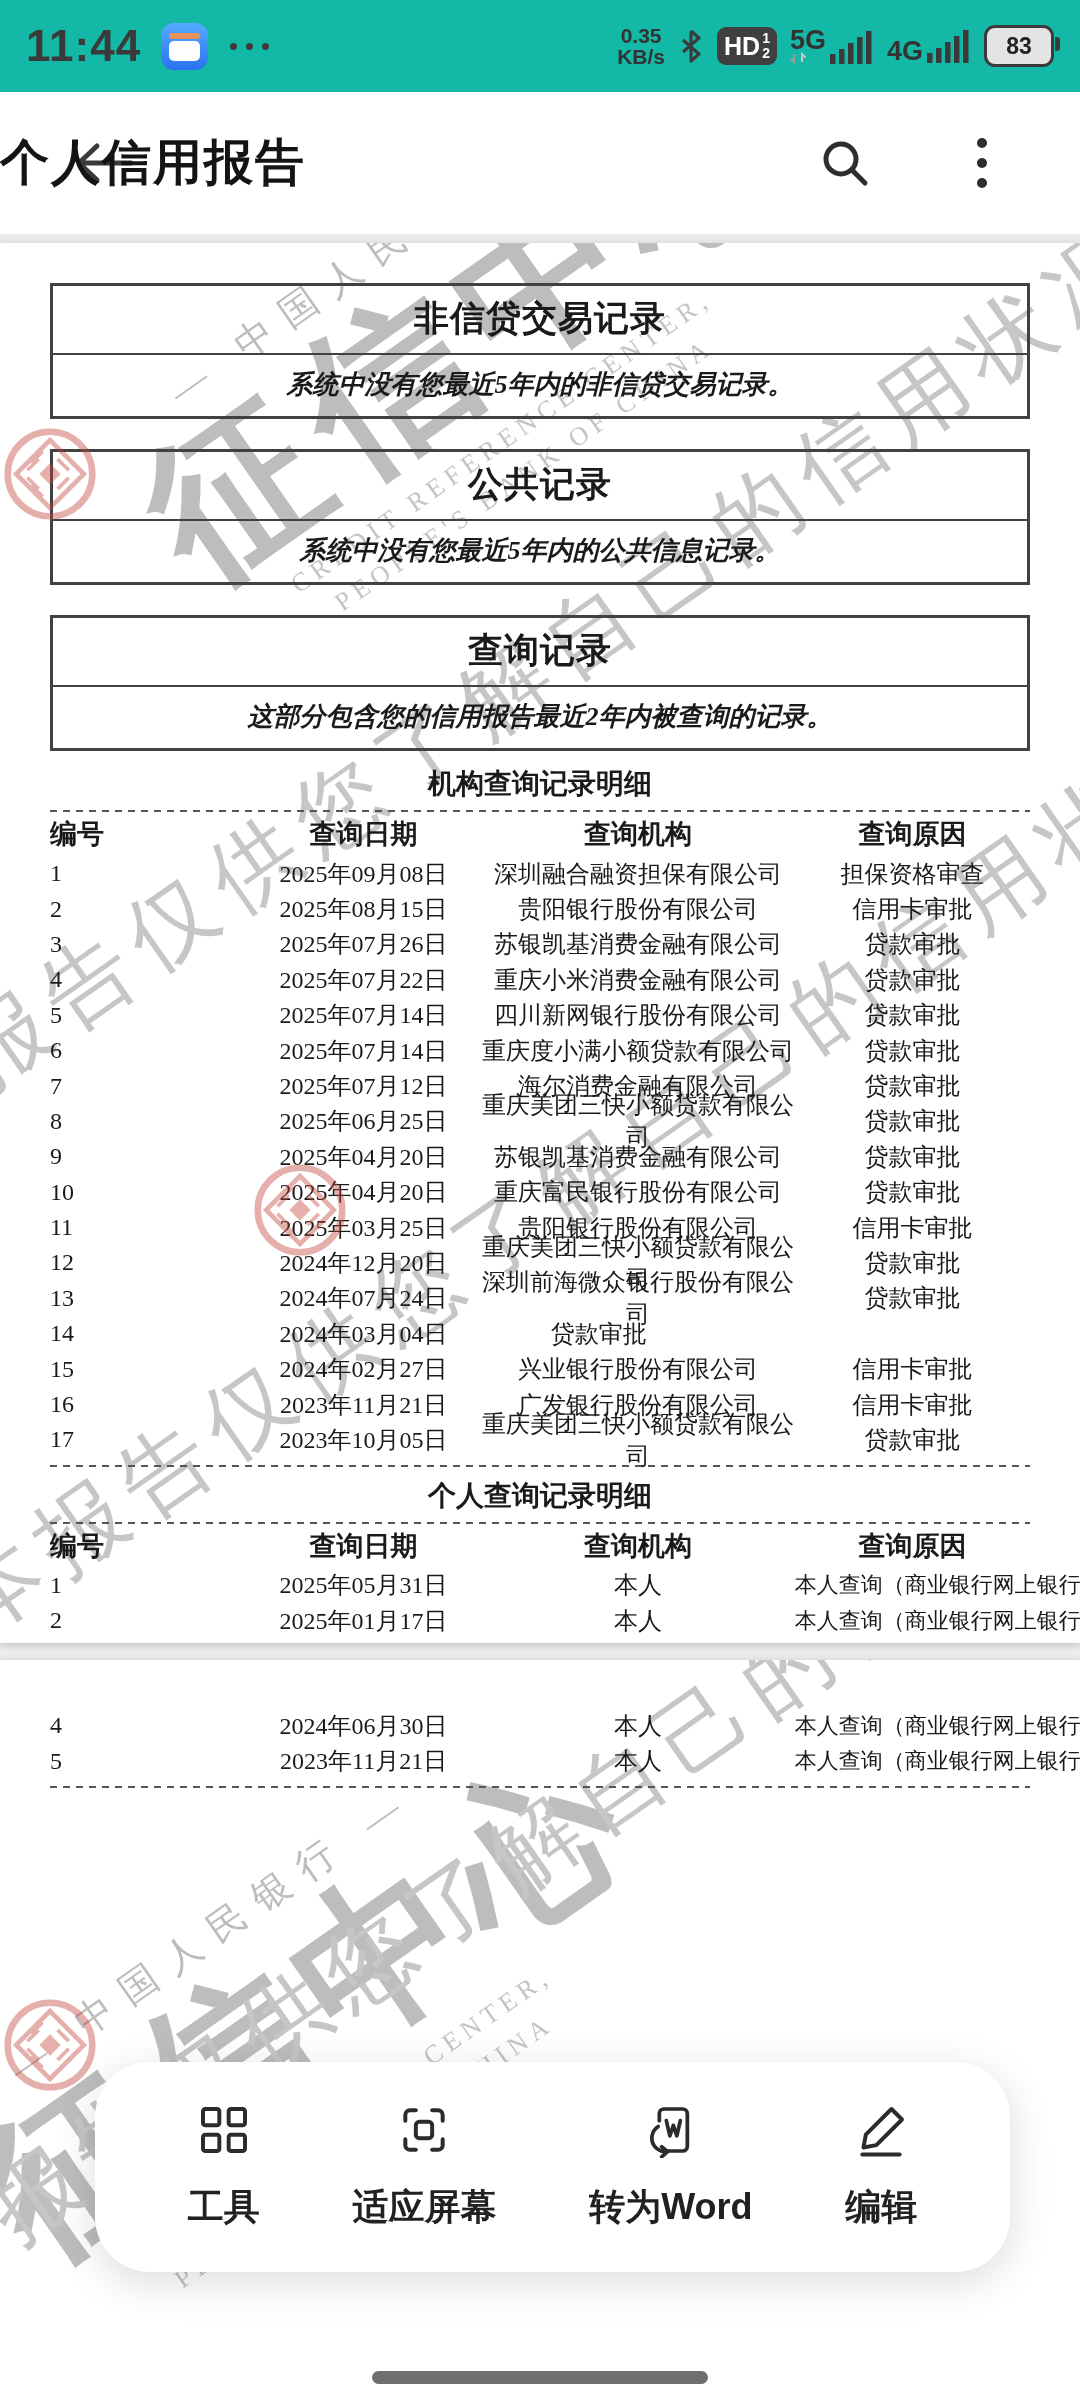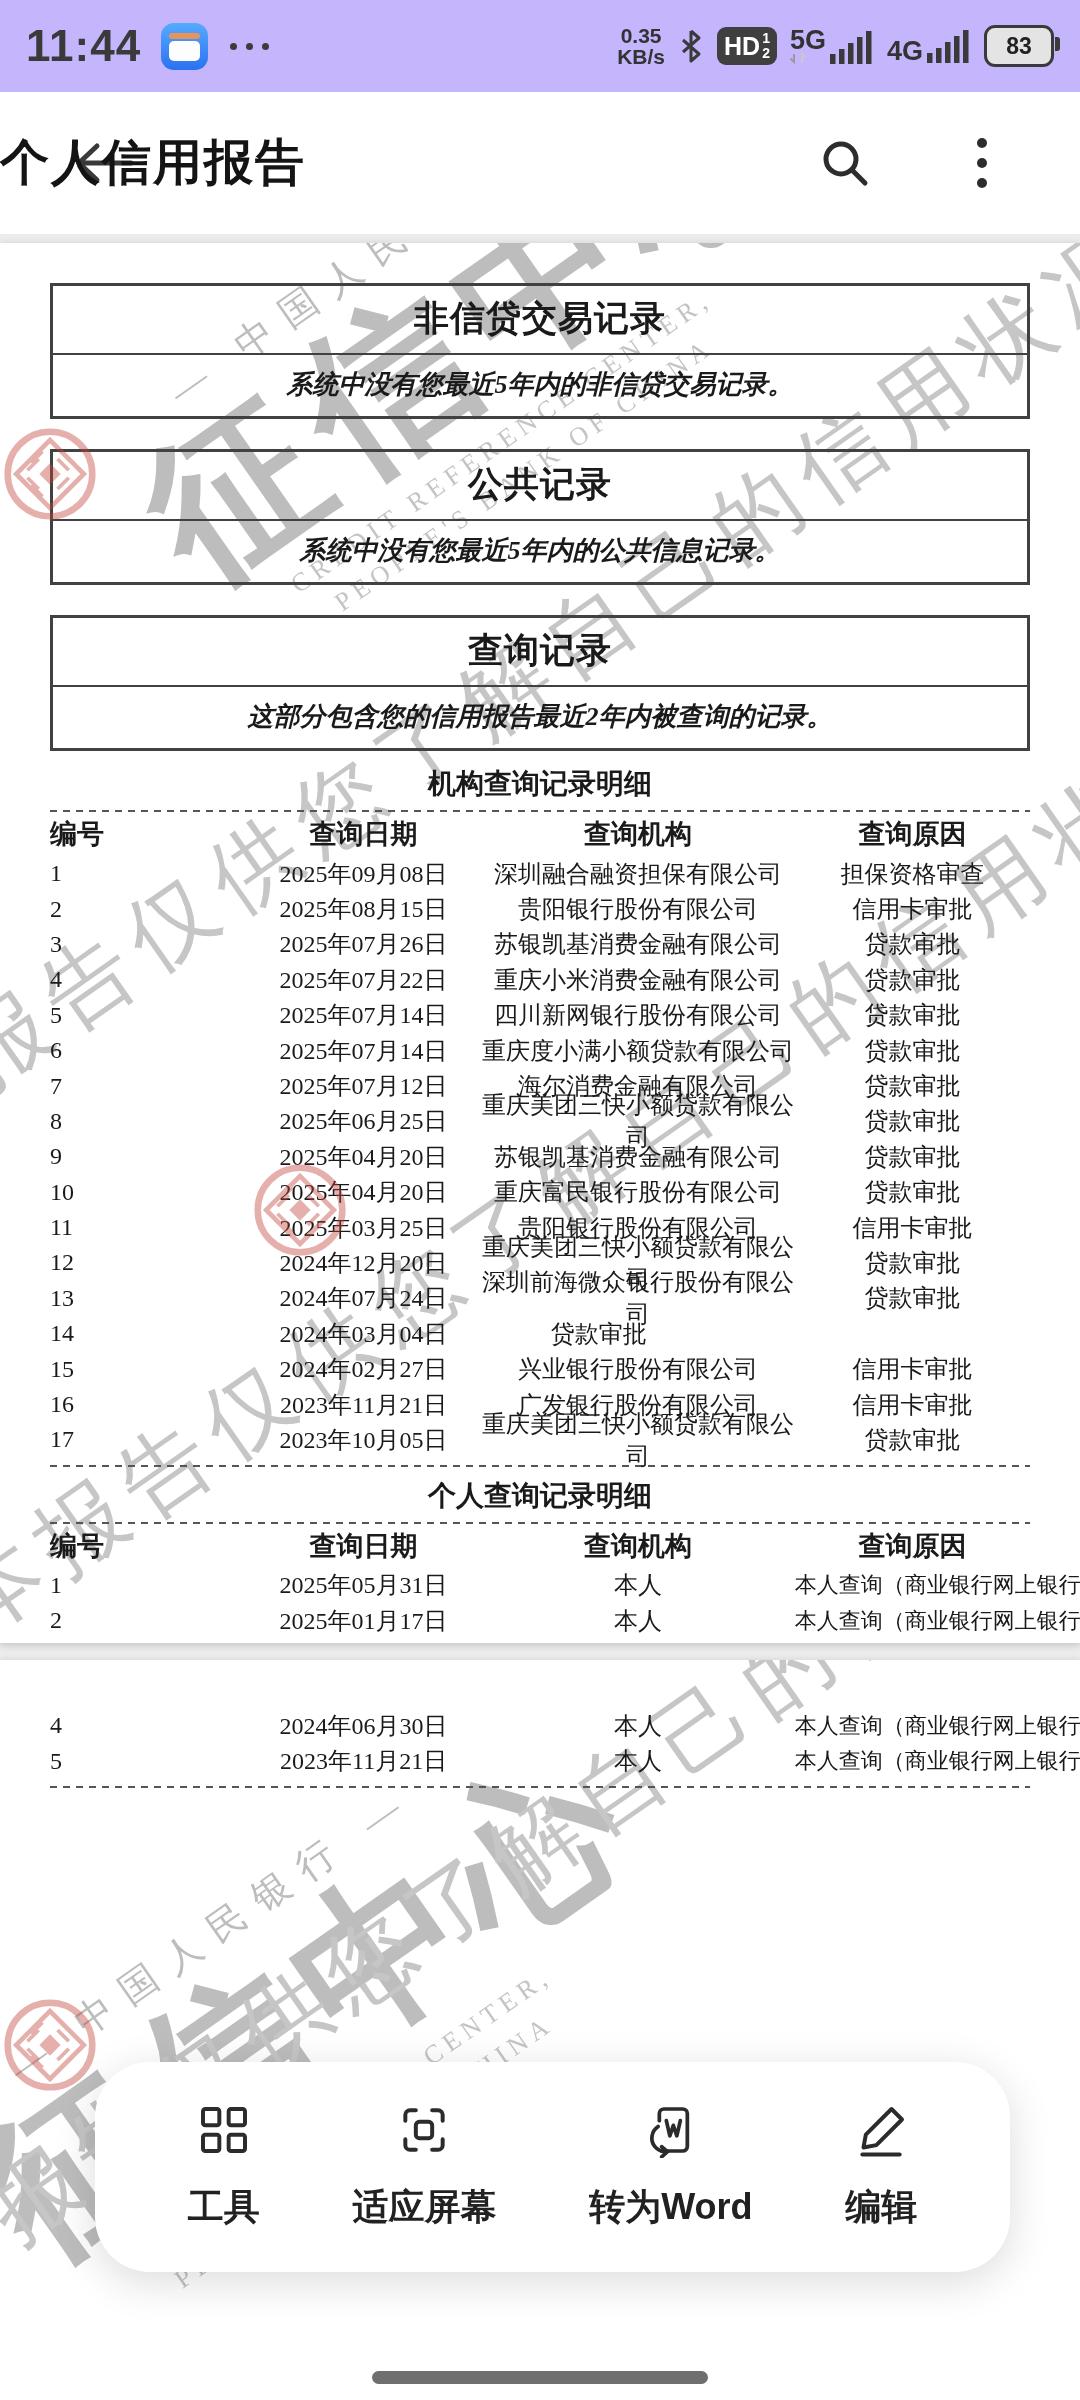--- a/index.html
+++ b/index.html
@@ -1,19 +1,19 @@
 <!DOCTYPE html>
 <html><head>
 <meta charset="utf-8">
 <style>
   html,body{margin:0;padding:0;width:1080px;height:2400px;overflow:hidden;background:#fff;
     font-family:"Liberation Sans","DejaVu Sans",sans-serif;-webkit-font-smoothing:antialiased;}
   
   .statusbar{position:absolute;top:0;left:0;width:1080px;height:92px;display:flex;align-items:center;
-    padding:0 26px;box-sizing:border-box;background:#c4b5fd;color:#3a3a3a;z-index:30;}
+    padding:0 26px;box-sizing:border-box;background:#14b8a6;color:#3a3a3a;z-index:30;}
   .sb-time{font-size:44px;font-weight:600;letter-spacing:1px;}
   .appicon{width:47px;height:47px;border-radius:13px;margin-left:20px;position:relative;
     background:linear-gradient(180deg,#56aaff 0%,#2a72f0 100%);}
   .appicon::after{content:"";position:absolute;left:8px;right:8px;top:10px;height:6px;background:#e8935a;border-radius:3px;}
   .appicon::before{content:"";position:absolute;left:8px;right:8px;top:18px;bottom:9px;background:#fdfdfd;border-radius:5px;}
   .sb-dots{display:flex;gap:9px;margin-left:22px;}
   .sb-dots i{width:7px;height:7px;border-radius:50%;background:#3c3c3c;}
   .sb-right{margin-left:auto;display:flex;align-items:center;gap:13px;}
   .speed{font-size:21px;line-height:21px;font-weight:700;text-align:center;color:#333;}
   .hd-badge{display:flex;align-items:center;background:#3f3f3f;border-radius:9px;padding:2px 7px;color:#fff;height:38px;box-sizing:border-box;}

